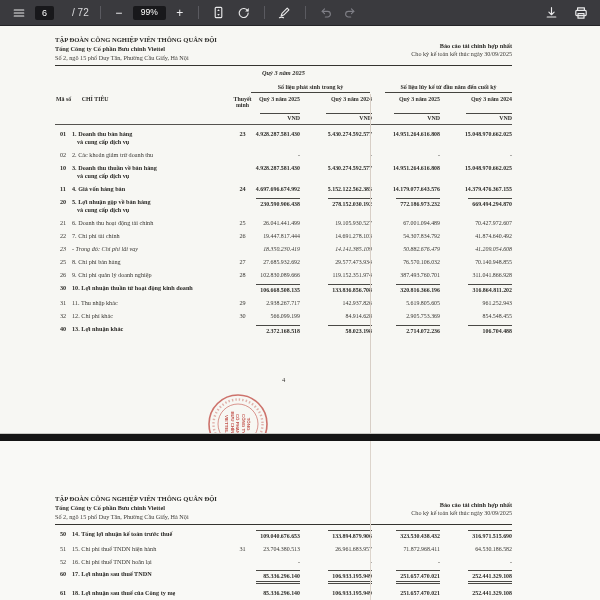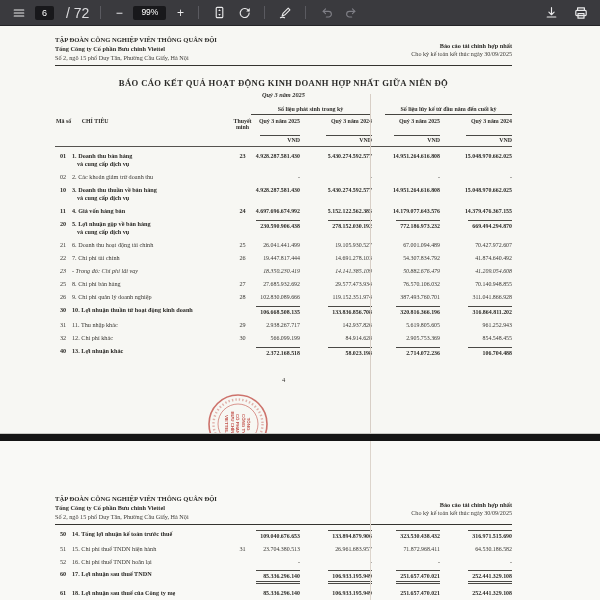--- a/index.html
+++ b/index.html
@@ -4,21 +4,21 @@
 <style>
   html,body{margin:0;padding:0;width:600px;height:600px;overflow:hidden;background:#e8e8e6;}
   *{box-sizing:border-box;}
 
   
   .toolbar{height:26px;background:#3a3a3e;border-bottom:1px solid #242427;display:flex;align-items:center;
     padding:0 10px;gap:7px;font-family:"Liberation Sans",sans-serif;}
   .tb-filename{color:#ececee;font-size:9.5px;font-weight:bold;margin:0 14px 0 10px;white-space:nowrap;
     max-width:160px;overflow:hidden;}
   .page-box{background:#18181b;color:#fff;font-size:9px;padding:2px 7px;border-radius:2px;line-height:10px;}
-  .page-total{color:#dcdcde;font-size:14px;margin-left:5px;}
+  .page-total{color:#dcdcde;font-size:10px;margin-left:11px;}
   .tb-sep{width:1px;height:13px;background:#5a5a60;margin:0 4px;flex:none;}
   .tb-btn{color:#ececee;font-size:12px;line-height:12px;width:14px;text-align:center;cursor:default;}
   .zoom-box{background:#18181b;color:#fff;font-size:8.5px;padding:2.5px 8px;border-radius:2px;line-height:9px;}
   .tb-icon{display:flex;align-items:center;justify-content:center;width:18px;height:18px;}
   .tb-icon svg{display:block;}
   .ic-stroke{stroke:#e9e9ea;stroke-width:1.2;fill:none;stroke-linecap:round;stroke-linejoin:round;}
   .dim .ic-stroke{stroke:#7f7f86;}
   .ic-fill{fill:#e9e9ea;}
   .tb-right{margin-left:auto;display:flex;gap:12px;align-items:center;}
 
@@ -161,21 +161,20 @@
           <div class="l2">Tổng Công ty Cổ phần Bưu chính Viettel</div>
           <div class="l3">Số 2, ngõ 15 phố Duy Tân, Phường Cầu Giấy, Hà Nội</div>
         </div>
         <div class="org-right">
           <div class="r1">Báo cáo tài chính hợp nhất</div>
           <div class="r2">Cho kỳ kế toán kết thúc ngày 30/09/2025</div>
         </div>
       </div>
       <div class="org-rule"></div>
 
-      <div class="stmt-title">BÁO CÁO KẾT QUẢ HOẠT ĐỘNG KINH DOANH HỢP NHẤT GIỮA NIÊN ĐỘ</div>
       <div class="stmt-subtitle">Quý 3 năm 2025</div>
 
       <div class="thead">
         <div class="th-groups">
           <div class="th-spacer"></div>
           <div class="th-group g1">Số liệu phát sinh trong kỳ</div>
           <div class="th-ggap"></div>
           <div class="th-group g2">Số liệu lũy kế từ đầu năm đến cuối kỳ</div>
         </div>
         <div class="th-main">

